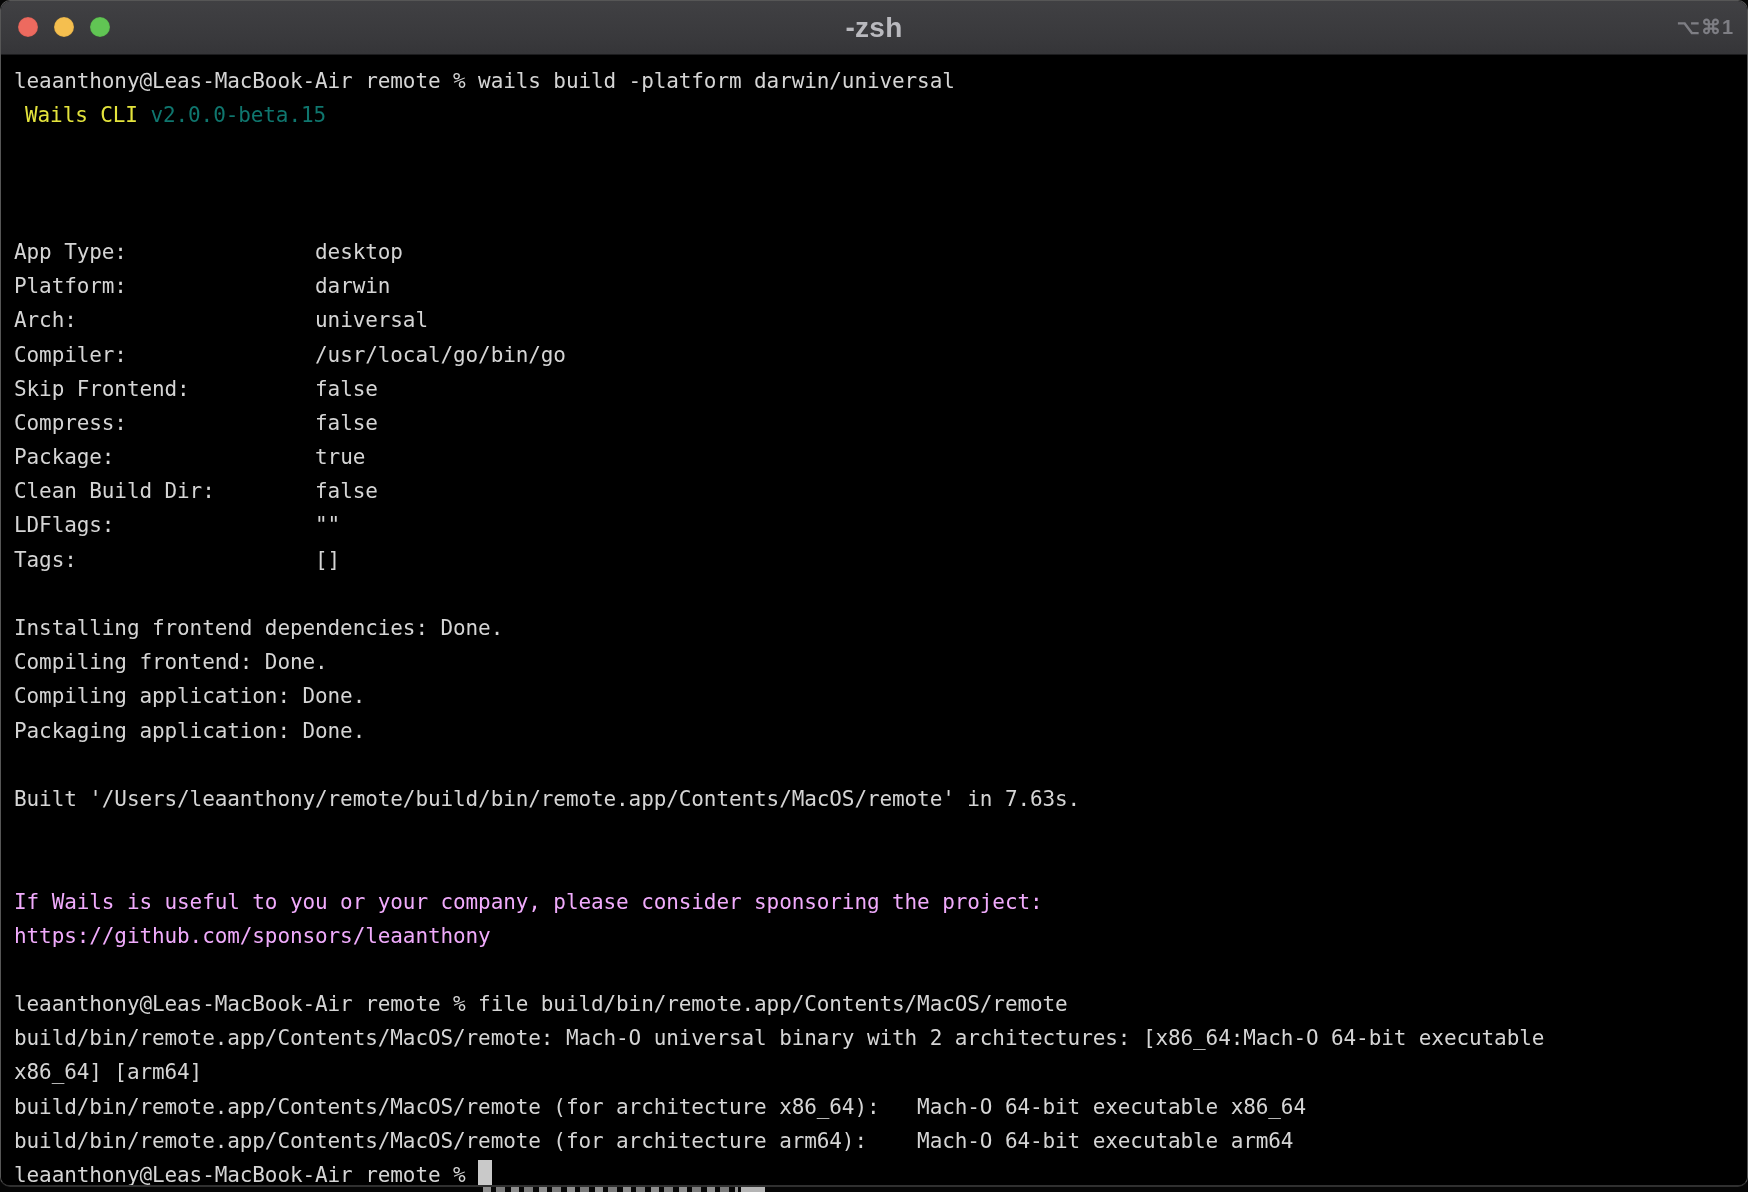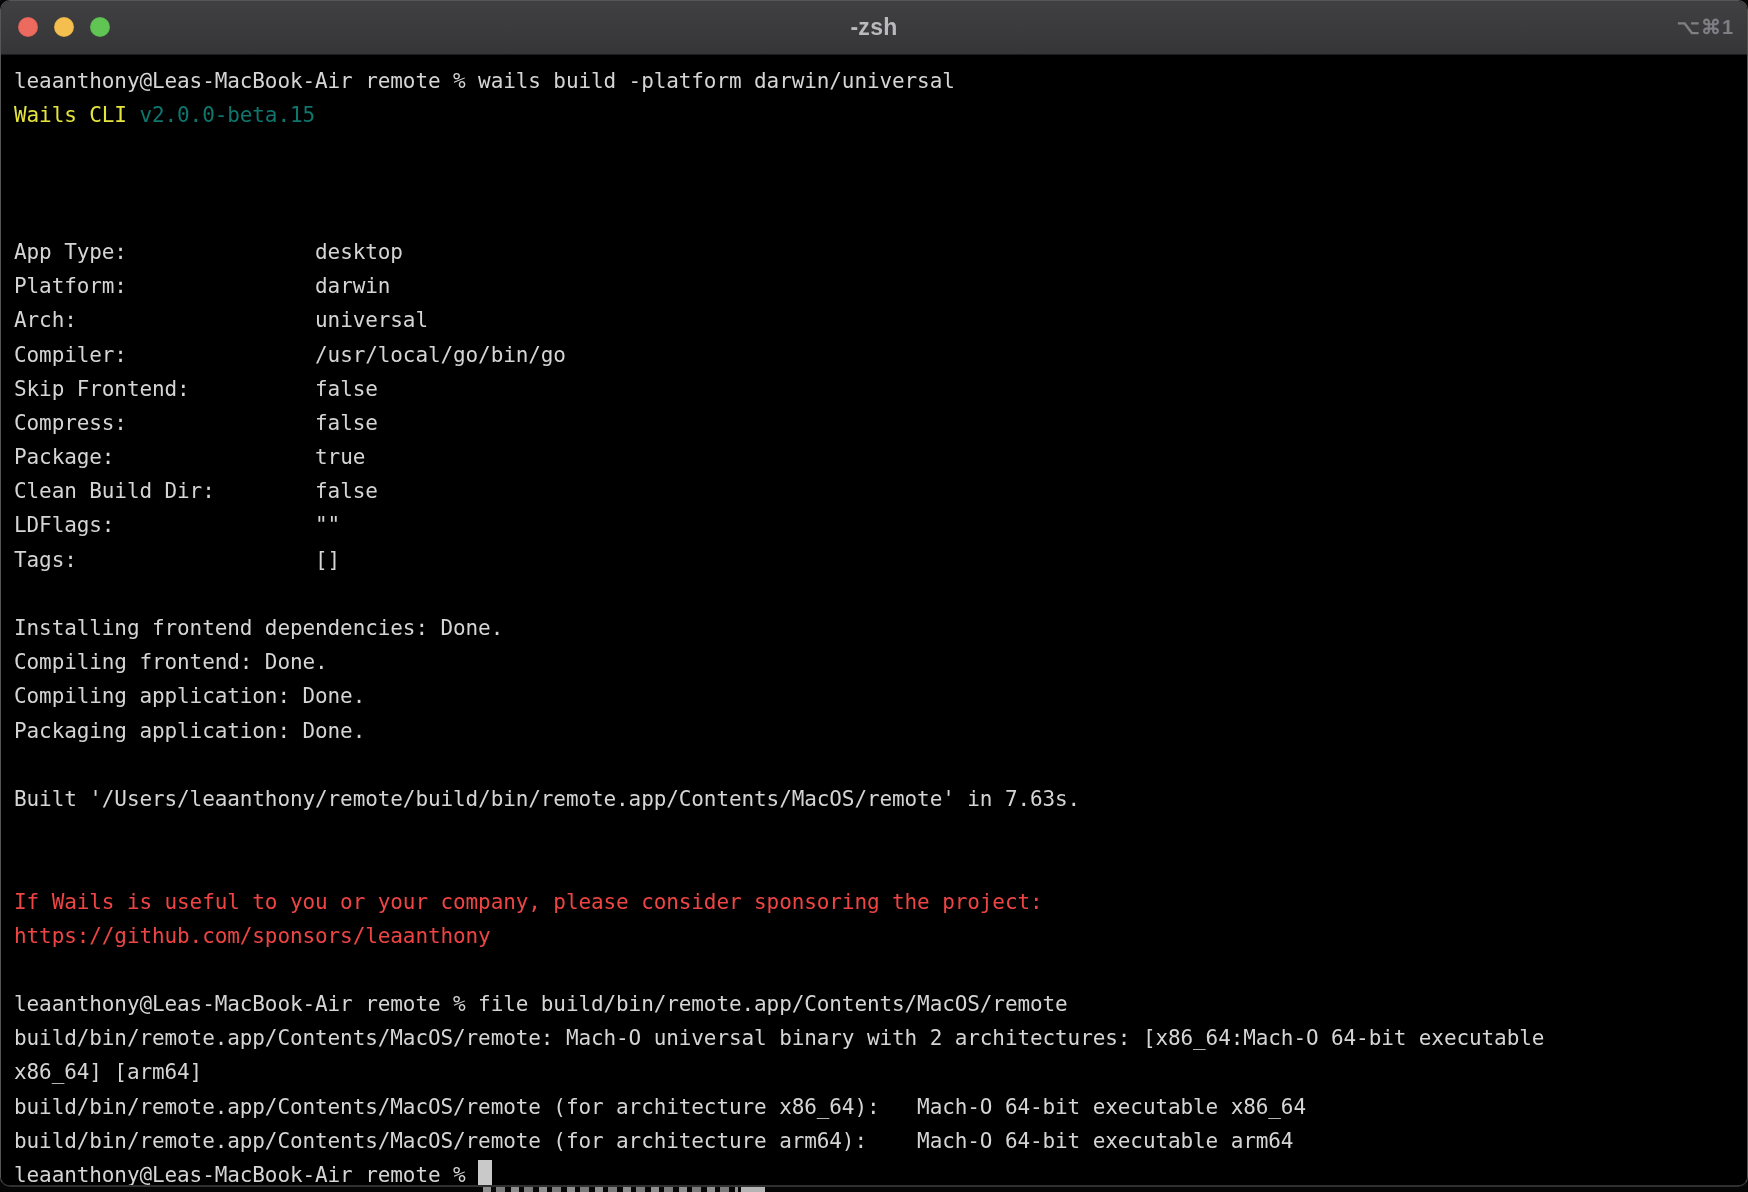--- a/index.html
+++ b/index.html
@@ -32,21 +32,21 @@
     position:absolute;top:16px;left:17px;
     display:flex;gap:16px;
   }
   .light{
     width:20px;height:20px;border-radius:50%;
     box-shadow:inset 0 0 1px rgba(0,0,0,.35);
   }
   .win-title{
     position:absolute;left:0;right:0;top:0;height:53px;
     line-height:53px;text-align:center;
-    font-size:23px;font-weight:bold;color:#b9b9be;
+    font-size:28px;font-weight:bold;color:#b9b9be;
     letter-spacing:.3px;
   }
   .tab-shortcut{
     position:absolute;right:13px;top:0;height:53px;line-height:53px;
     font-size:20px;font-weight:bold;color:#7e7e84;
     letter-spacing:1px;
   }
   
   .screen{
     position:relative;
@@ -58,22 +58,22 @@
     padding:9px 0 8px 13px;
     font-family:"DejaVu Sans Mono", monospace;
     font-size:21px;
     line-height:34.2px;
     letter-spacing:-0.1px;
     white-space:pre;
     color:#d5d5d5;
   }
   .tl{height:34.2px;}
   .c-default{color:#d5d5d5;}
-  .c-yellow{color:#e4e43c;}
-  .c-yellow-soft{color:#ef4444;margin-top:6px;}
+  .c-yellow{color:#e4e43c;margin-left:11px;}
+  .c-yellow-soft{color:#f0abfc;margin-top:6px;}
   .c-red{color:#0f766e;}
   .cursor{
     display:inline-block;
     width:13.8px;height:28px;
     background:#c9c9c9;
     vertical-align:middle;
     margin-top:-4px;
   }
   
   .behind-sliver{

